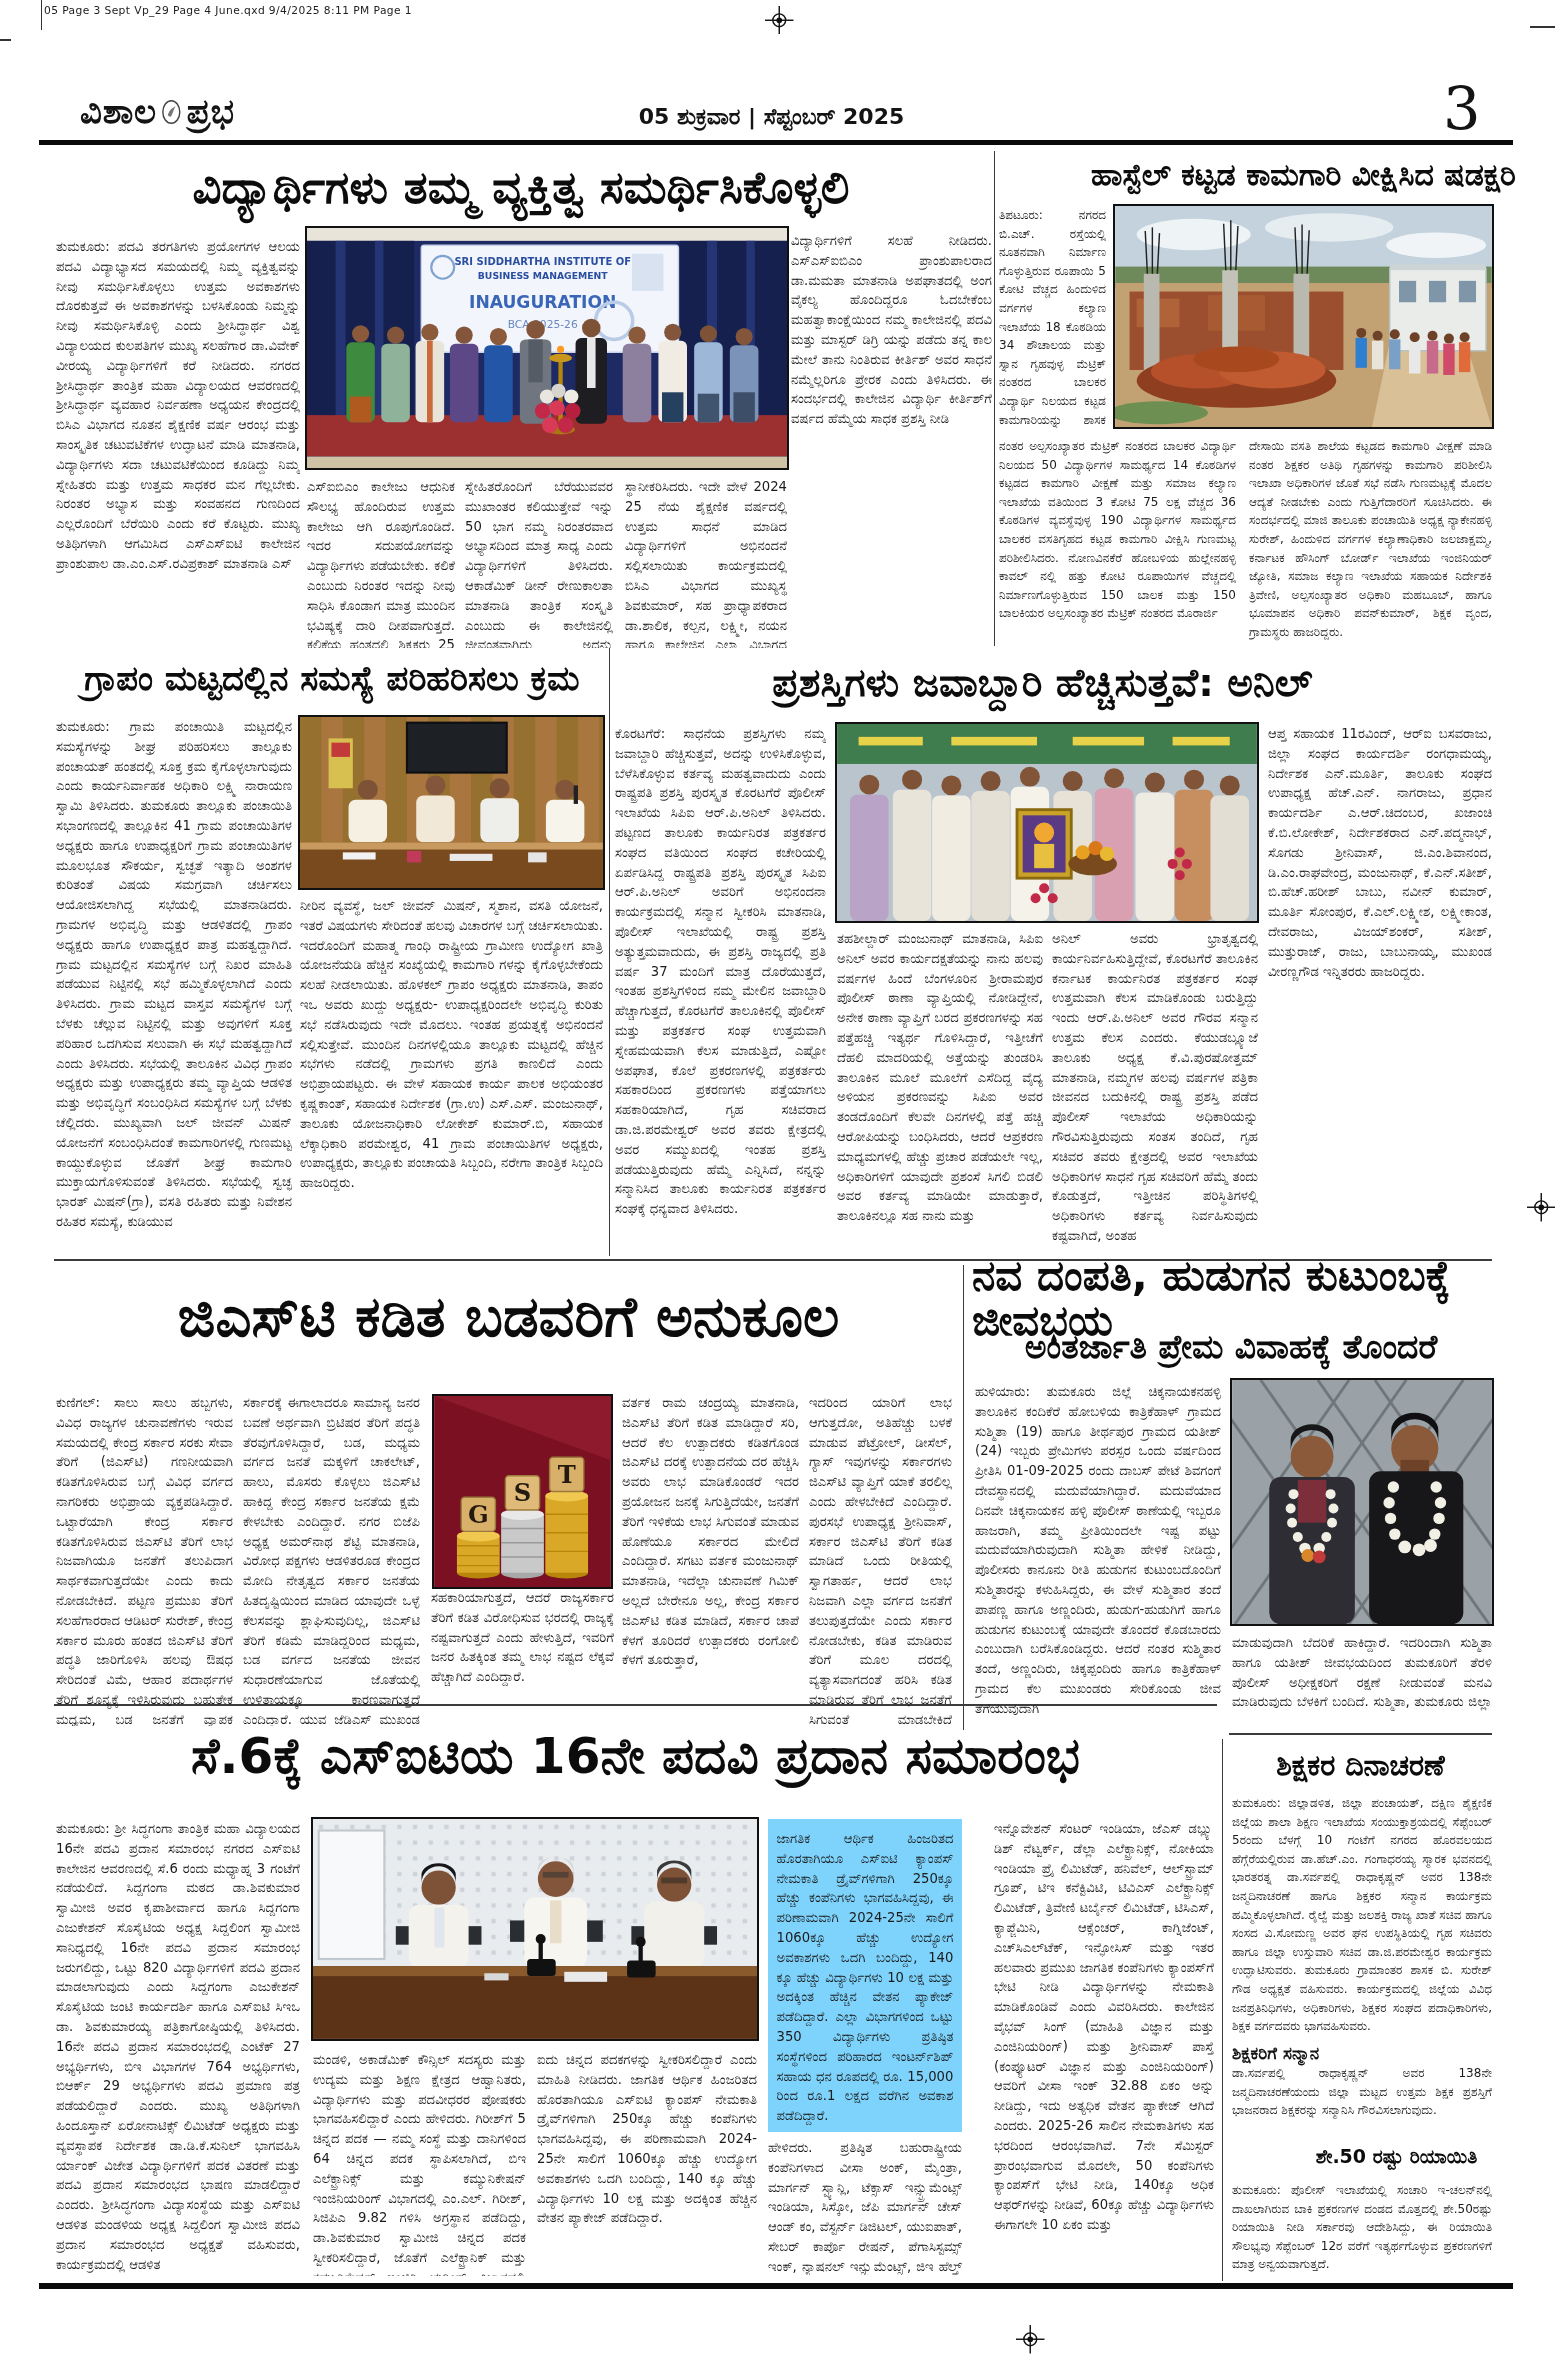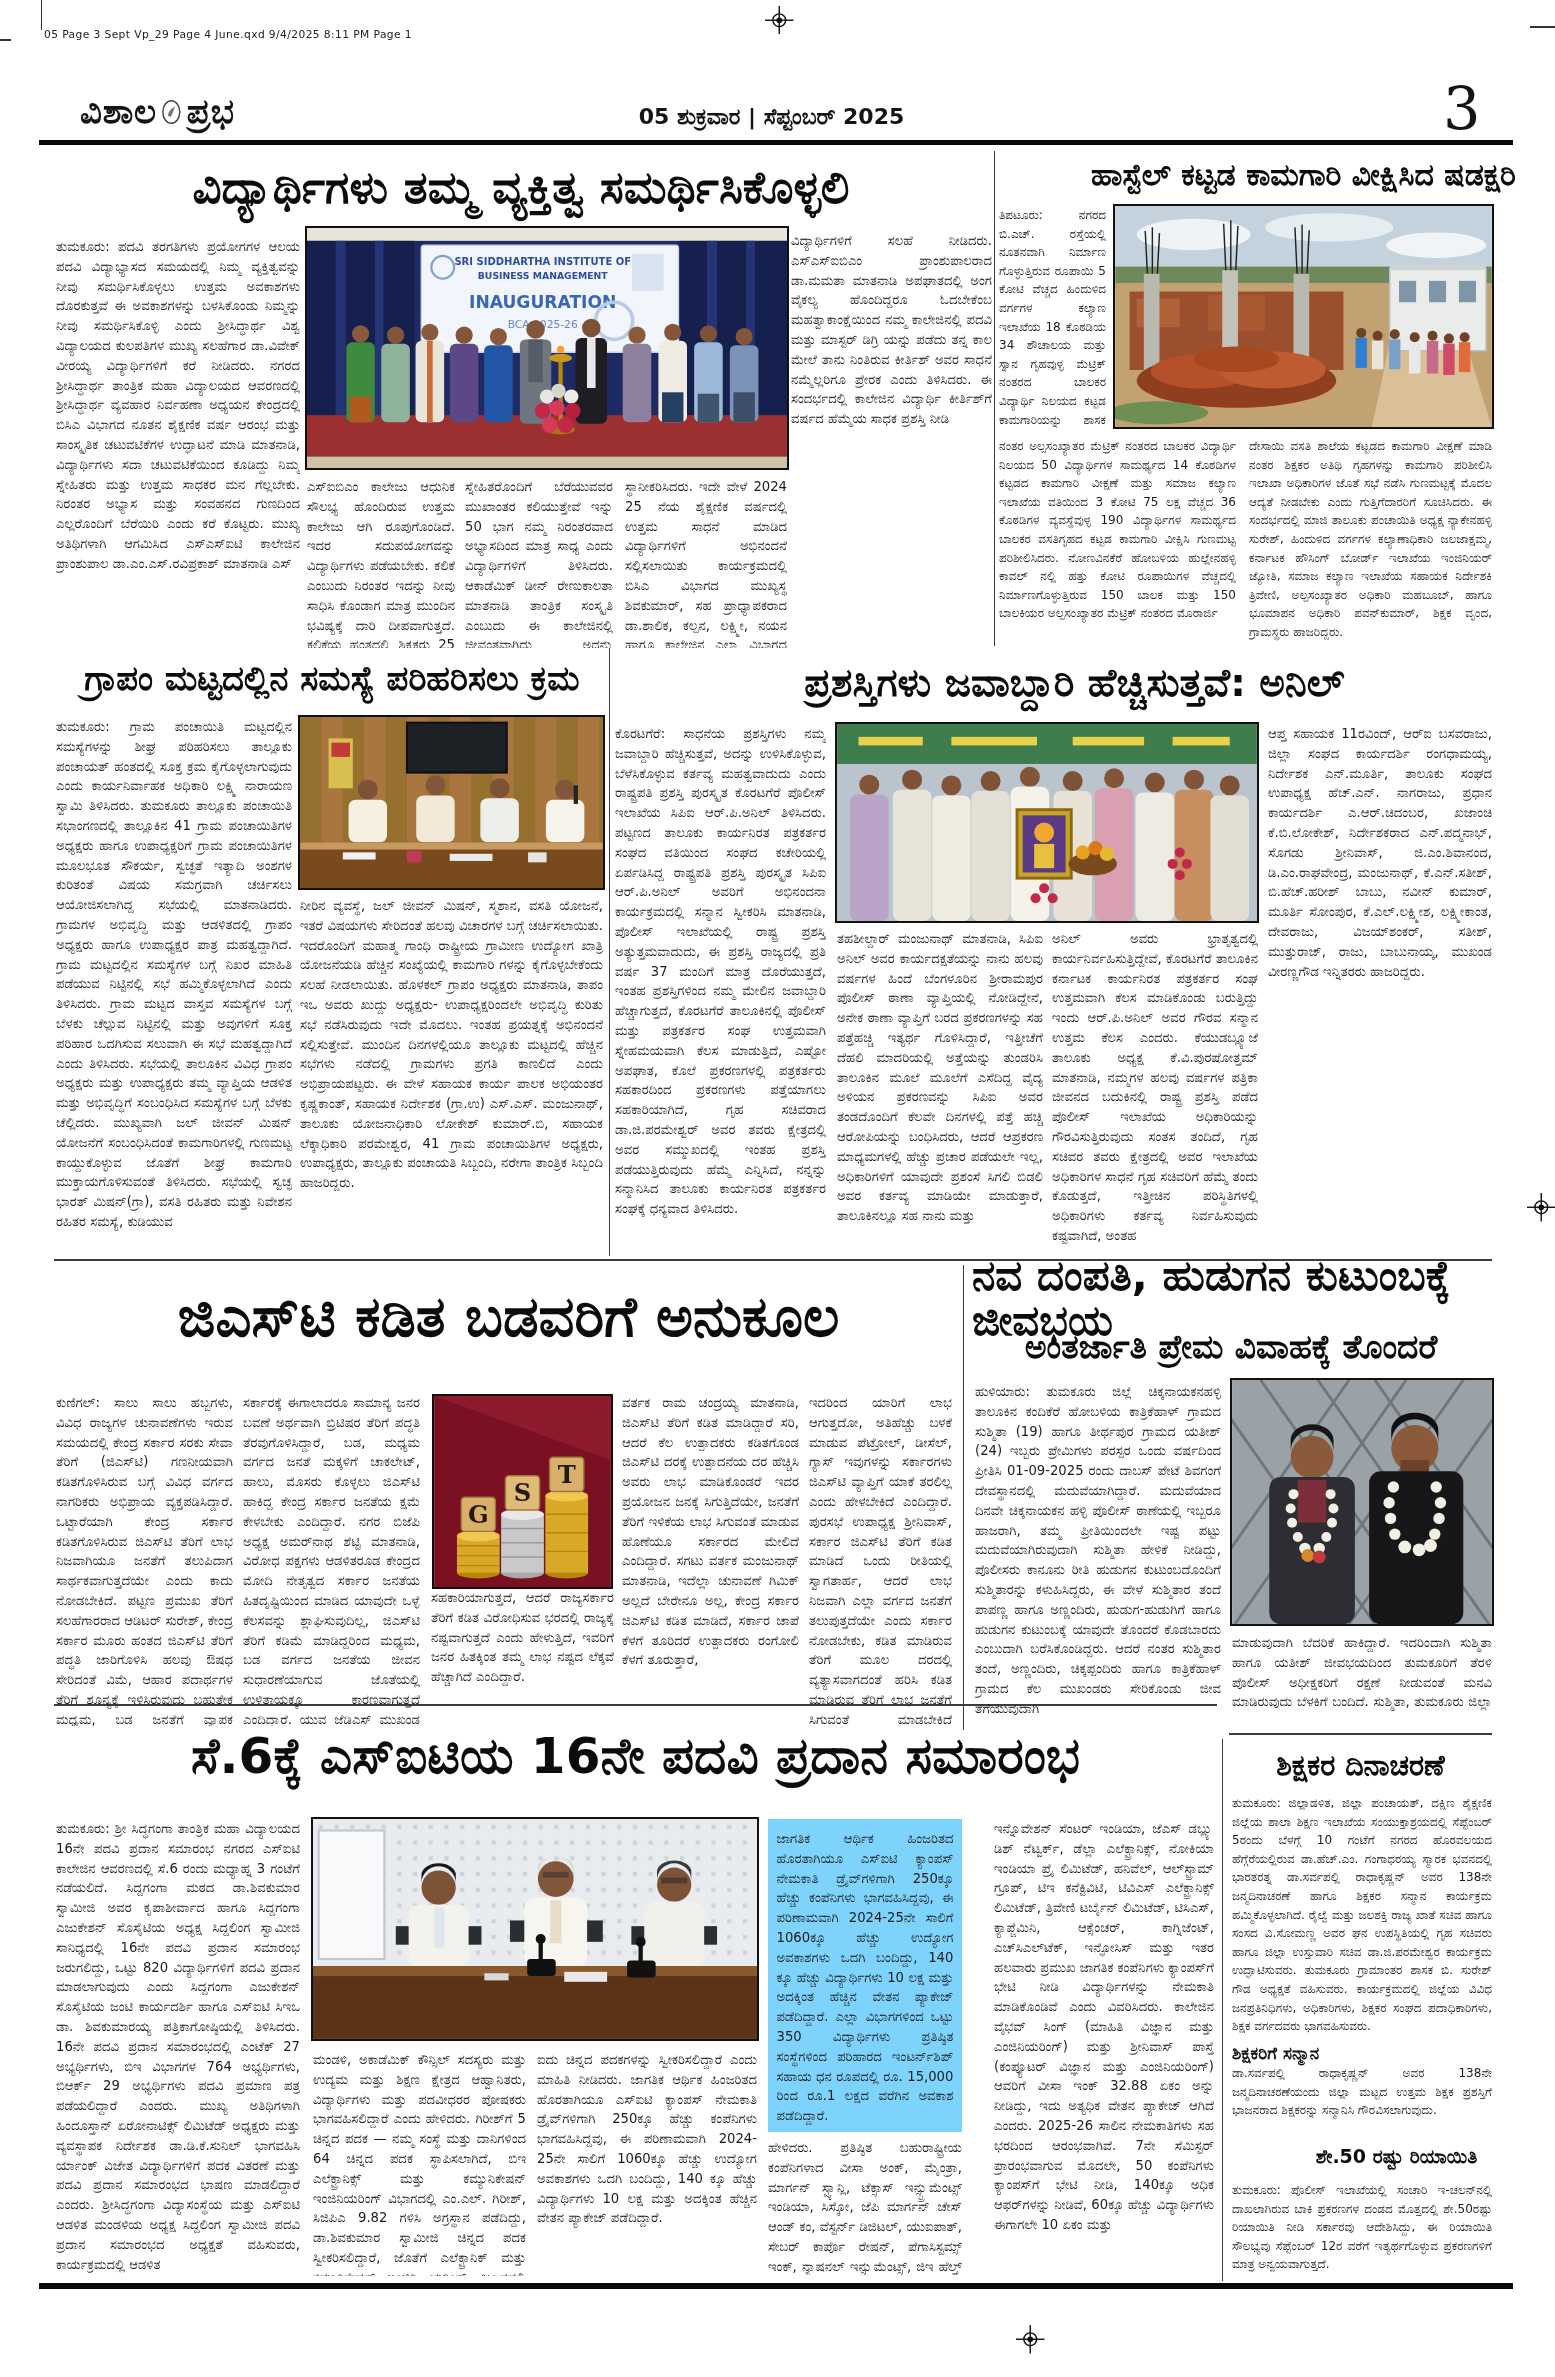--- a/index.html
+++ b/index.html
@@ -1,19 +1,19 @@
 <!DOCTYPE html>
 <html style="font-size:11.4px"><head>
 <meta charset="utf-8">
 <style>
   html,body{margin:0;padding:0;background:#ffffff;}
   .page{position:relative;width:1555px;height:2377px;background:#ffffff;overflow:hidden;
         font-family:"DejaVu Sans",sans-serif;color:#141414;}
   .abs{position:absolute;}
-  .slug{font-size:10.7px;color:#222;letter-spacing:0.4px;white-space:nowrap;margin-top:24px;}
+  .slug{font-size:10.7px;color:#222;letter-spacing:0.4px;white-space:nowrap;}
   .mast-title{font-size:34px;font-weight:800;letter-spacing:0.7px;display:flex;align-items:center;gap:5.7px;}
   .date-line{font-size:22px;font-weight:700;text-align:center;}
   .pageno{font-size:59px;font-family:"DejaVu Serif",serif;font-weight:400;line-height:1;}
   .rule{background:#0a0a0a;}
   .hair{background:#3c3c3c;}
   .hl{font-weight:800;line-height:1.08;letter-spacing:0;color:#0c0c0c;
       display:flex;align-items:center;justify-content:center;}
   .t{font-size:13.2px;line-height:1.5;text-align:justify;overflow:hidden;color:#1b1b1b;
      text-justify:inter-word;word-break:break-word;}
   .narrow{font-size:12px;line-height:1.55;}
@@ -293,21 +293,21 @@
     <rect x="0" y="176" width="425" height="64" fill="#7a4a1f"></rect>
     <rect x="0" y="176" width="425" height="10" fill="#c89a5f"></rect>
     <rect x="60" y="190" width="46" height="10" fill="#f2f2f2"></rect>
     <rect x="210" y="192" width="60" height="10" fill="#e9e9e9"></rect>
     <rect x="150" y="188" width="20" height="16" fill="#c23a5a"></rect>
     <rect x="320" y="190" width="26" height="14" fill="#e5e5e5"></rect>
   </svg>
 
   <div class="abs t" style="left:300px;top:896px;width:303px;height:358px;">ನೀರಿನ ವ್ಯವಸ್ಥೆ, ಜಲ್ ಜೀವನ್ ಮಿಷನ್, ಸ್ಮಶಾನ, ವಸತಿ ಯೋಜನೆ, ಇತರೆ ವಿಷಯಗಳು ಸೇರಿದಂತೆ ಹಲವು ವಿಚಾರಗಳ ಬಗ್ಗೆ ಚರ್ಚಿಸಲಾಯಿತು. ಇದರೊಂದಿಗೆ ಮಹಾತ್ಮ ಗಾಂಧಿ ರಾಷ್ಟ್ರೀಯ ಗ್ರಾಮೀಣ ಉದ್ಯೋಗ ಖಾತ್ರಿ ಯೋಜನೆಯಡಿ ಹೆಚ್ಚಿನ ಸಂಖ್ಯೆಯಲ್ಲಿ ಕಾಮಗಾರಿ ಗಳನ್ನು ಕೈಗೊಳ್ಳಬೇಕೆಂದು ಸಲಹೆ ನೀಡಲಾಯಿತು. ಹೊಳಕಲ್ ಗ್ರಾಪಂ ಅಧ್ಯಕ್ಷರು ಮಾತನಾಡಿ, ತಾಪಂ ಇಒ ಅವರು ಖುದ್ದು ಅಧ್ಯಕ್ಷರು- ಉಪಾಧ್ಯಕ್ಷರಿಂದಲೇ ಅಭಿವೃದ್ಧಿ ಕುರಿತು ಸಭೆ ನಡೆಸಿರುವುದು ಇದೇ ಮೊದಲು. ಇಂತಹ ಪ್ರಯತ್ನಕ್ಕೆ ಅಭಿನಂದನೆ ಸಲ್ಲಿಸುತ್ತೇವೆ. ಮುಂದಿನ ದಿನಗಳಲ್ಲಿಯೂ ತಾಲ್ಲೂಕು ಮಟ್ಟದಲ್ಲಿ ಹೆಚ್ಚಿನ ಸಭೆಗಳು ನಡೆದಲ್ಲಿ ಗ್ರಾಮಗಳು ಪ್ರಗತಿ ಕಾಣಲಿದೆ ಎಂದು ಅಭಿಪ್ರಾಯಪಟ್ಟರು. ಈ ವೇಳೆ ಸಹಾಯಕ ಕಾರ್ಯ ಪಾಲಕ ಅಭಿಯಂತರ ಕೃಷ್ಣಕಾಂತ್, ಸಹಾಯಕ ನಿರ್ದೇಶಕ (ಗ್ರಾ.ಉ) ಎಸ್.ಎಸ್. ಮಂಜುನಾಥ್, ತಾಲೂಕು ಯೋಜನಾಧಿಕಾರಿ ಲೋಕೇಶ್ ಕುಮಾರ್.ಬಿ, ಸಹಾಯಕ ಲೆಕ್ಕಾಧಿಕಾರಿ ಪರಮೇಶ್ವರ, 41 ಗ್ರಾಮ ಪಂಚಾಯಿತಿಗಳ ಅಧ್ಯಕ್ಷರು, ಉಪಾಧ್ಯಕ್ಷರು, ತಾಲ್ಲೂಕು ಪಂಚಾಯತಿ ಸಿಬ್ಬಂದಿ, ನರೇಗಾ ತಾಂತ್ರಿಕ ಸಿಬ್ಬಂದಿ ಹಾಜರಿದ್ದರು.</div>
 
-  <div class="abs hl" style="left:648px;top:650px;width:853px;height:66px;font-size:39px;">ಪ್ರಶಸ್ತಿಗಳು ಜವಾಬ್ದಾರಿ ಹೆಚ್ಚಿಸುತ್ತವೆ: ಅನಿಲ್</div>
+  <div class="abs hl" style="left:616px;top:650px;width:853px;height:66px;font-size:39px;">ಪ್ರಶಸ್ತಿಗಳು ಜವಾಬ್ದಾರಿ ಹೆಚ್ಚಿಸುತ್ತವೆ: ಅನಿಲ್</div>
   <div class="abs t" style="left:615px;top:724px;width:211px;height:531px;">ಕೊರಟಗೆರೆ: ಸಾಧನೆಯ ಪ್ರಶಸ್ತಿಗಳು ನಮ್ಮ ಜವಾಬ್ದಾರಿ ಹೆಚ್ಚಿಸುತ್ತವೆ, ಅದನ್ನು ಉಳಿಸಿಕೊಳ್ಳುವ, ಬೆಳೆಸಿಕೊಳ್ಳುವ ಕರ್ತವ್ಯ ಮಹತ್ವವಾದುದು ಎಂದು ರಾಷ್ಟ್ರಪತಿ ಪ್ರಶಸ್ತಿ ಪುರಸ್ಕೃತ ಕೊರಟಗೆರೆ ಪೊಲೀಸ್ ಇಲಾಖೆಯ ಸಿಪಿಐ ಆರ್.ಪಿ.ಅನಿಲ್ ತಿಳಿಸಿದರು. ಪಟ್ಟಣದ ತಾಲೂಕು ಕಾರ್ಯನಿರತ ಪತ್ರಕರ್ತರ ಸಂಘದ ವತಿಯಿಂದ ಸಂಘದ ಕಚೇರಿಯಲ್ಲಿ ಏರ್ಪಡಿಸಿದ್ದ ರಾಷ್ಟ್ರಪತಿ ಪ್ರಶಸ್ತಿ ಪುರಸ್ಕೃತ ಸಿಪಿಐ ಆರ್.ಪಿ.ಅನಿಲ್ ಅವರಿಗೆ ಅಭಿನಂದನಾ ಕಾರ್ಯಕ್ರಮದಲ್ಲಿ ಸನ್ಮಾನ ಸ್ವೀಕರಿಸಿ ಮಾತನಾಡಿ, ಪೊಲೀಸ್ ಇಲಾಖೆಯಲ್ಲಿ ರಾಷ್ಟ್ರ ಪ್ರಶಸ್ತಿ ಅತ್ಯುತ್ತಮವಾದುದು, ಈ ಪ್ರಶಸ್ತಿ ರಾಜ್ಯದಲ್ಲಿ ಪ್ರತಿ ವರ್ಷ 37 ಮಂದಿಗೆ ಮಾತ್ರ ದೊರೆಯುತ್ತದೆ, ಇಂತಹ ಪ್ರಶಸ್ತಿಗಳಿಂದ ನಮ್ಮ ಮೇಲಿನ ಜವಾಬ್ದಾರಿ ಹೆಚ್ಚಾಗುತ್ತದೆ, ಕೊರಟಗೆರೆ ತಾಲೂಕಿನಲ್ಲಿ ಪೊಲೀಸ್ ಮತ್ತು ಪತ್ರಕರ್ತರ ಸಂಘ ಉತ್ತಮವಾಗಿ ಸ್ನೇಹಮಯವಾಗಿ ಕೆಲಸ ಮಾಡುತ್ತಿದೆ, ಎಷ್ಟೋ ಅಪಘಾತ, ಕೊಲೆ ಪ್ರಕರಣಗಳಲ್ಲಿ ಪತ್ರಕರ್ತರು ಸಹಕಾರದಿಂದ ಪ್ರಕರಣಗಳು ಪತ್ತೆಯಾಗಲು ಸಹಕಾರಿಯಾಗಿದೆ, ಗೃಹ ಸಚಿವರಾದ ಡಾ.ಜಿ.ಪರಮೇಶ್ವರ್ ಅವರ ತವರು ಕ್ಷೇತ್ರದಲ್ಲಿ ಅವರ ಸಮ್ಮುಖದಲ್ಲಿ ಇಂತಹ ಪ್ರಶಸ್ತಿ ಪಡೆಯುತ್ತಿರುವುದು ಹೆಮ್ಮೆ ಎನ್ನಿಸಿದೆ, ನನ್ನನ್ನು ಸನ್ಮಾನಿಸಿದ ತಾಲೂಕು ಕಾರ್ಯನಿರತ ಪತ್ರಕರ್ತರ ಸಂಘಕ್ಕೆ ಧನ್ಯವಾದ ತಿಳಿಸಿದರು.</div>
 
   <svg class="abs photo" style="left:837px;top:724px;" width="420" height="197" viewBox="0 0 588 276">
     <rect width="588" height="276" fill="#b9c4cc"></rect>
     <rect x="0" y="0" width="588" height="56" fill="#3f7d4f"></rect>
     <rect x="30" y="18" width="90" height="12" fill="#e8d24a"></rect>
     <rect x="160" y="18" width="120" height="12" fill="#e8d24a"></rect>
     <rect x="330" y="18" width="100" height="12" fill="#e8d24a"></rect>
     <rect x="470" y="18" width="80" height="12" fill="#e8d24a"></rect>
     <g>

